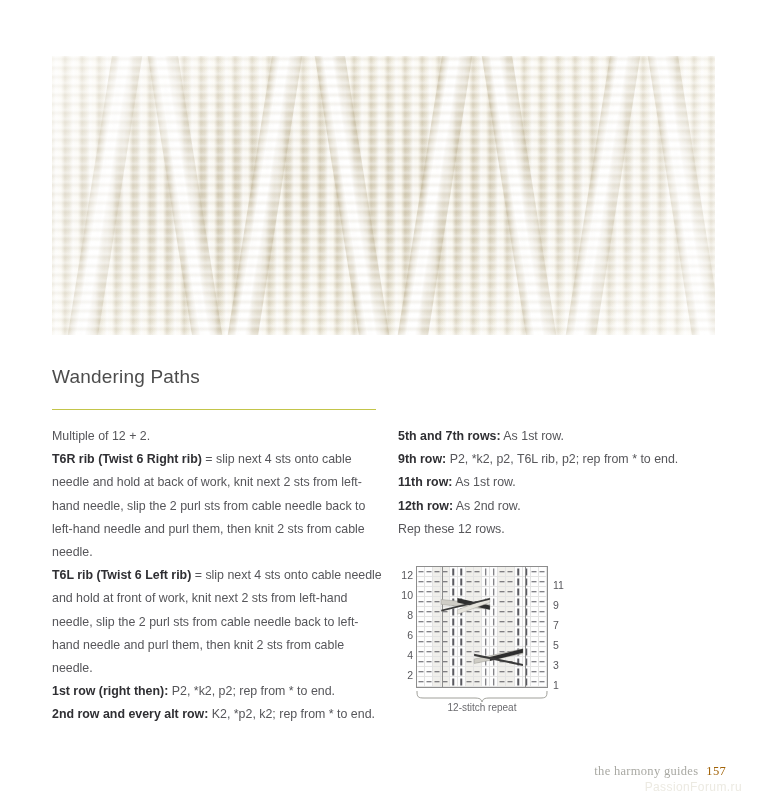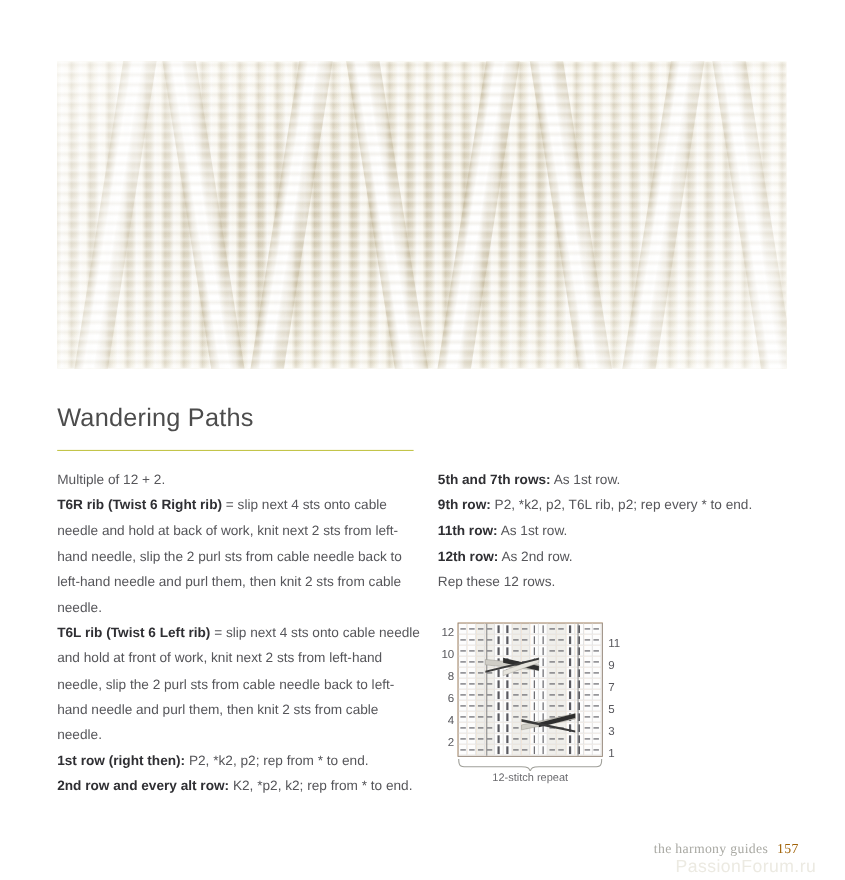--- a/index.html
+++ b/index.html
@@ -85,21 +85,21 @@
     position: absolute;
     inset: 0;
     background: linear-gradient(115deg, rgba(255,255,255,.45) 0%, rgba(255,255,255,0) 38%, rgba(255,255,255,0) 62%, rgba(255,255,255,.38) 100%);
   }
 
   
   #page-title {
     position: absolute;
     left: 52px;
     top: 366px;
-    font-size: 23px;
+    font-size: 19px;
     font-weight: 400;
     letter-spacing: .2px;
     color: #4c4c4c;
     white-space: nowrap;
   }
   #title-rule {
     position: absolute;
     left: 52px;
     top: 409px;
     width: 324px;
@@ -128,21 +128,21 @@
     top: 566px;
     width: 200px;
   }
   #chart-frame {
     position: relative;
     margin-left: 18px;
     width: 132px;
     height: 122px;
     border: 1px solid #8d8d8d;
     box-sizing: border-box;
-    background: #fdba74;
+    background: #e5e5e5;
   }
   .chart-grid {
     position: absolute;
     inset: 0;
     display: grid;
     grid-template-columns: repeat(16, 1fr);
     grid-template-rows: repeat(12, 1fr);
   }
   .cell {
     position: relative;
@@ -225,21 +225,21 @@
     white-space: nowrap;
   }
   #footer .pagenum {
     color: #a16207;
     margin-left: 8px;
   }
   #watermark {
     position: absolute;
     right: 26px;
     top: 780px;
-    font-size: 16px;
+    font-size: 12px;
     color: #eceae2;
     letter-spacing: .4px;
     white-space: nowrap;
   }
 </style>
 </head>
 <body>
 
 <div id="swatch-photo">
   <div class="ribs"></div>
@@ -274,21 +274,21 @@
   <p class="para">
     <b>2nd row and every alt row:</b><span> K2, *p2, k2; rep from * to end.</span>
   </p>
 </div>
 
 <div id="right-column" class="column">
   <p class="para">
     <b>5th and 7th rows:</b><span> As 1st row.</span>
   </p>
   <p class="para">
-    <b>9th row:</b><span> P2, *k2, p2, T6L rib, p2; rep every * to end.</span>
+    <b>9th row:</b><span> P2, *k2, p2, T6L rib, p2; rep from * to end.</span>
   </p>
   <p class="para">
     <b>11th row:</b><span> As 1st row.</span>
   </p>
   <p class="para">
     <b>12th row:</b><span> As 2nd row.</span>
   </p>
   <p class="para">
     <span>Rep these 12 rows.</span>
   </p>

